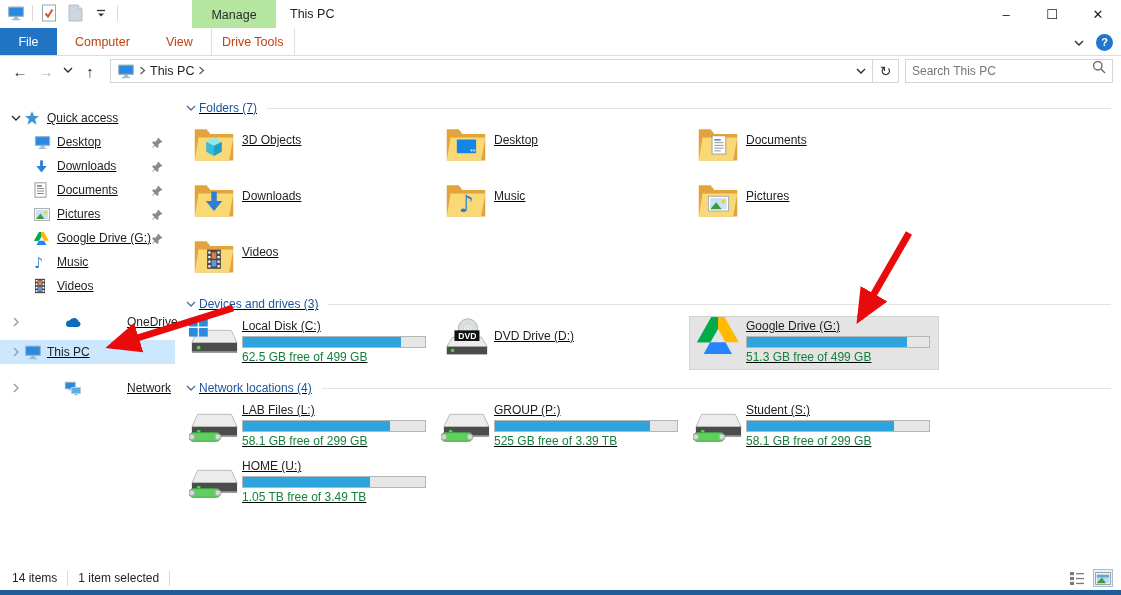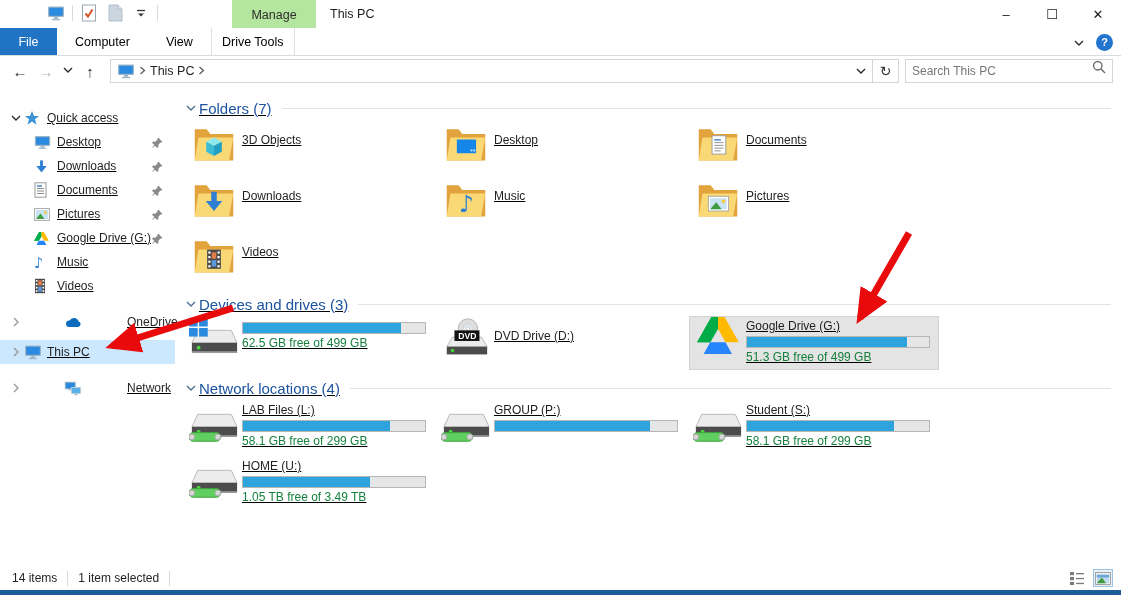--- a/index.html
+++ b/index.html
@@ -1,31 +1,31 @@
 <!DOCTYPE html>
 <html><head>
 <meta charset="utf-8">
 <style>
   * { margin:0; padding:0; box-sizing:border-box; }
   html,body { width:1121px; height:595px; font-family:"Liberation Sans","DejaVu Sans",sans-serif; background:#fff; overflow:hidden; }
   #app { position:relative; width:1121px; height:595px; background:#fff; }
 
   
-  .titlebar { position:relative; height:28px; background:#fff;margin-left:40px; }
+  .titlebar { position:relative; height:28px; background:#fff; }
   .qat { position:absolute; left:6px; top:3px; display:flex; align-items:center; gap:6px; }
   .qat .sep { width:1px; height:16px; background:#d9d9d9; }
   .qat .qbtn { display:flex; align-items:center; justify-content:center; width:20px; height:20px; }
   .manage-chunk { position:absolute; left:192px; top:0; width:84px; height:29px; background:#b5e6a0; display:flex; align-items:center; justify-content:center; font-size:12.5px; color:#2b2b2b; }
   .win-title { position:absolute; left:290px; top:7px; font-size:12.5px; color:#1f1f1f; }
   .controls { position:absolute; right:0; top:0; display:flex; }
   .ctrl { width:46px; height:28px; display:flex; align-items:center; justify-content:center; font-size:13px; color:#1a1a1a; }
 
   
   .tabrow { position:relative; height:28px; background:#fff; border-bottom:1px solid #d8dde3; display:flex; align-items:stretch; }
-  .tab { display:flex; align-items:center; justify-content:center; font-size:12.5px; color:#000000; padding:0 18px; }
+  .tab { display:flex; align-items:center; justify-content:center; font-size:12.5px; color:#c2410c; padding:0 18px; }
   .tab.file { background:#2173c4; color:#fff; width:57px; padding:0;text-align:center; }
   .tab.contextual { width:84px; padding:0; border-left:1px solid #e0e0e0; border-right:1px solid #e0e0e0; }
   .tabrow-right { position:absolute; right:8px; top:0; height:28px; display:flex; align-items:center; gap:12px; }
   .help-circle { width:17px; height:17px; border-radius:50%; background:#2175ce; color:#fff; font-size:11px; font-weight:bold; display:flex; align-items:center; justify-content:center; }
 
   
   .navrow { height:30px; display:flex; align-items:center; padding:0 8px 0 10px; gap:6px; background:#fff; }
   .nav-glyph { font-size:15px; line-height:1; color:#2b2b2b; width:20px; text-align:center; }
   .nav-glyph.disabled { color:#b4b4b4; }
   .nav-glyph.small { font-size:10px; color:#666; width:12px; }
@@ -47,21 +47,21 @@
   .side-row.selected { background:#cce8ff; }
   .expander { width:16px; display:flex; align-items:center; justify-content:center; flex:none; }
   .side-ic { width:18px; display:flex; align-items:center; justify-content:flex-start; flex:none; margin-right:5px; }
   .side-label { white-space:nowrap; }
   .pin { margin-left:auto; margin-right:12px; display:flex; align-items:center; }
   .gap12 { margin-top:12px;gap:40px; } .gap6 { margin-top:6px; }
 
   .main { flex:1; padding:10px 8px 0 8px; position:relative; }
   .sec-header { display:flex; align-items:center; height:20px; margin:2px 0 2px 0; }
   .sec-chev { width:16px; display:flex; justify-content:center; }
-  .sec-title { font-size:15px; color:#1d54a0; white-space:nowrap; }
+  .sec-title { font-size:12px; color:#1d54a0; white-space:nowrap; }
   .sec-line { flex:1; border-top:1px solid #e3e3e3; margin-left:10px; margin-right:2px; }
   .grid { display:grid; grid-template-columns:repeat(3,252px); grid-auto-rows:56px; margin:2px 0 6px 2px; }
   .tile { width:250px; height:54px; display:flex; align-items:flex-start; border:1px solid transparent; }
   .tile.selected { background:#e4e4e4; border-color:#d2d2d2; }
   .tile-ic { width:56px; display:flex; align-items:center; justify-content:center; flex:none; }
   .tile-text { flex:1; padding-top:2px; overflow:hidden; }
   .tile-label { font-size:12px; color:#1f1f1f; white-space:nowrap; }
   .tile-label.loner { margin-top:10px; }
   .bar { width:184px; height:12px; border:1px solid #b6b6b6; background:#e6e6e6; margin:3px 0 2px 0; }
   .bar .fill { height:100%; background:#2da4dd; }
@@ -516,20 +516,21 @@
                   <g>
                     <rect x="0" y="0" width="9" height="9" fill="#2a8ae0"></rect>
                     <rect x="10.5" y="0" width="9" height="9" fill="#2a8ae0"></rect>
                     <rect x="0" y="10.5" width="9" height="9" fill="#2a8ae0"></rect>
                     <rect x="10.5" y="10.5" width="9" height="9" fill="#2a8ae0"></rect>
                   </g>
                 </svg>
               </span>
             </div>
             <div class="tile-text">
+              <div class="tile-label">Local Disk (C:)</div>
               <div class="bar">
                 <div class="fill" style="width:87%"></div>
               </div>
               <div class="free-text">62.5 GB free of 499 GB</div>
             </div>
           </div>
           <div class="tile">
             <div class="tile-ic">
               <span class="ic ic-lg">
                 <svg width="50" height="46" viewBox="0 0 52 46">
@@ -612,20 +613,21 @@
                   <circle cx="3" cy="36.5" r="3" fill="#d8d8d8" stroke="#a8a8a8"></circle>
                   <circle cx="30" cy="36.5" r="3" fill="#d8d8d8" stroke="#a8a8a8"></circle>
                 </svg>
               </span>
             </div>
             <div class="tile-text">
               <div class="tile-label">GROUP (P:)</div>
               <div class="bar">
                 <div class="fill" style="width:85%"></div>
               </div>
+              <div class="free-text">525 GB free of 3.39 TB</div>
             </div>
           </div>
           <div class="tile">
             <div class="tile-ic">
               <span class="ic ic-lg">
                 <svg width="50" height="44" viewBox="0 0 52 44">
                   <polygon points="9,13 44,13 50,26 3,26" fill="#ececec" stroke="#b8b8b8" stroke-width="1"></polygon>
                   <rect x="3" y="26" width="47" height="10" fill="#4c4c4c"></rect>
                   <rect x="3" y="34.5" width="47" height="1.5" fill="#8b8b8b"></rect>
                   <circle cx="10" cy="31" r="2" fill="#49d83c"></circle>

